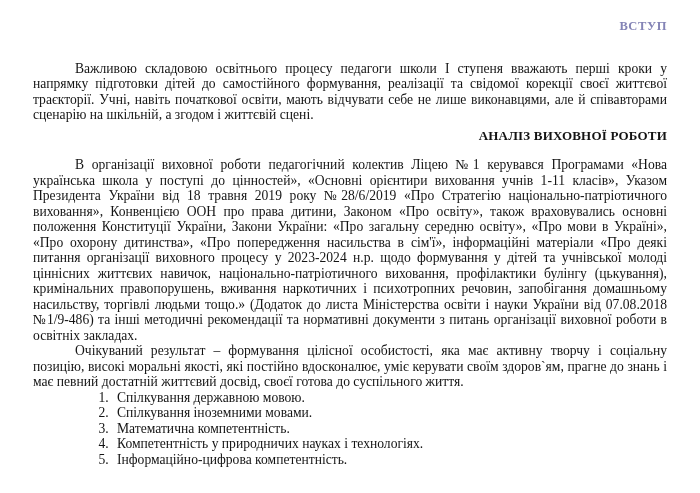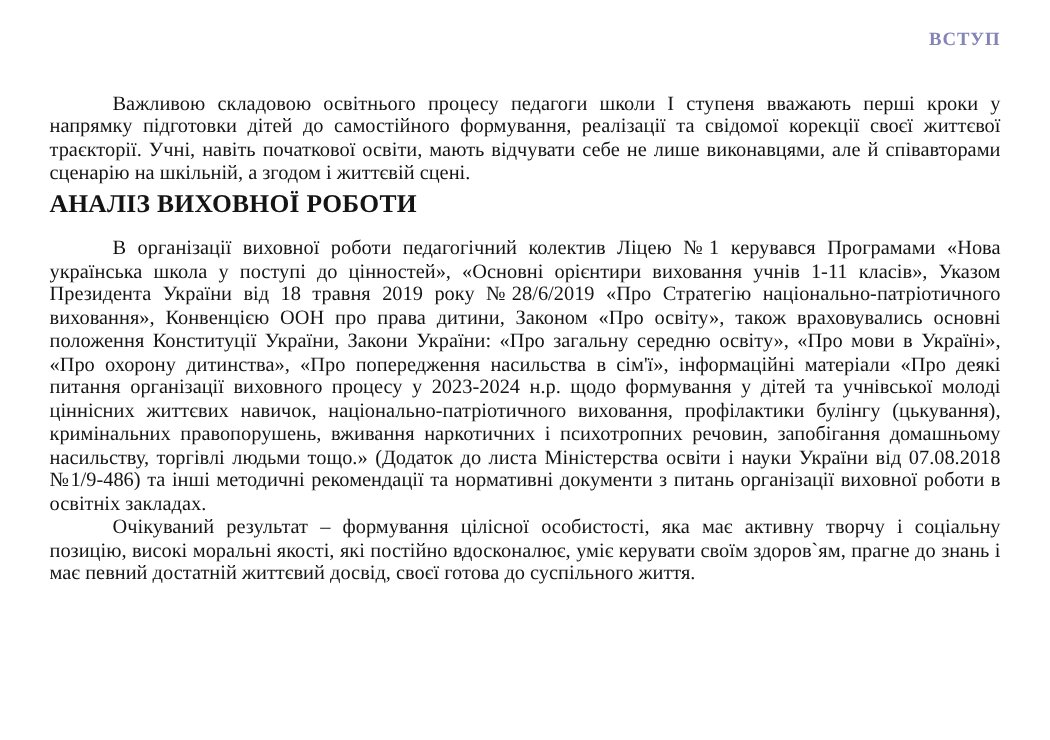--- a/index.html
+++ b/index.html
@@ -32,23 +32,23 @@
   }
   .para {
     margin: 0;
     text-align: justify;
     text-indent: 42px;
   }
   .para.intro {
     margin-top: 26px;
   }
   .heading {
-    font-size: 17px;
+    font-size: 13px;
     font-weight: 700;
-    text-align: left;
+    text-align: right;
     letter-spacing: 0.2px;
     margin: 5px 0 14px 0;
   }
   ol.competency-list {
     margin: 0;
     padding: 0 0 0 79px;
     list-style: decimal;
     text-align: left;
   }
   ol.competency-list li {
@@ -64,14 +64,21 @@
 
   <p class="para intro">Важливою складовою освітнього процесу педагоги школи І ступеня вважають перші кроки у напрямку підготовки дітей до самостійного формування, реалізації та свідомої корекції своєї життєвої траєкторії. Учні, навіть початкової освіти, мають відчувати себе не лише виконавцями, але й співавторами сценарію на шкільній, а згодом і життєвій сцені.</p>
 
   <h1 class="heading">АНАЛІЗ ВИХОВНОЇ РОБОТИ</h1>
 
   <p class="para">В організації виховної роботи педагогічний колектив Ліцею №1 керувався Програмами «Нова українська школа у поступі до цінностей», «Основні орієнтири виховання учнів 1-11 класів», Указом Президента України від 18 травня 2019 року №28/6/2019 «Про Стратегію національно-патріотичного виховання», Конвенцією ООН про права дитини, Законом «Про освіту», також враховувались основні положення Конституції України, Закони України: «Про загальну середню освіту», «Про мови в Україні», «Про охорону дитинства», «Про попередження насильства в сім'ї», інформаційні матеріали «Про деякі питання організації виховного процесу у 2023-2024 н.р. щодо формування у дітей та учнівської молоді ціннісних життєвих навичок, національно-патріотичного виховання, профілактики булінгу (цькування), кримінальних правопорушень, вживання наркотичних і психотропних речовин, запобігання домашньому насильству, торгівлі людьми тощо.» (Додаток до листа Міністерства освіти і науки України від 07.08.2018 №1/9-486) та інші методичні рекомендації та нормативні документи з питань організації виховної роботи в освітніх закладах.</p>
 
   <p class="para">Очікуваний результат – формування цілісної особистості, яка має активну творчу і соціальну позицію, високі моральні якості, які постійно вдосконалює, уміє керувати своїм здоров`ям, прагне до знань і має певний достатній життєвий досвід, своєї готова до суспільного життя.</p>
 
 
+  <ol class="competency-list">
+    <li>Спілкування державною мовою.</li>
+    <li>Спілкування іноземними мовами.</li>
+    <li>Математична компетентність.</li>
+    <li>Компетентність у природничих науках і технологіях.</li>
+    <li>Інформаційно-цифрова компетентність.</li>
+  </ol>
 
 </div>
 
 </body></html>

